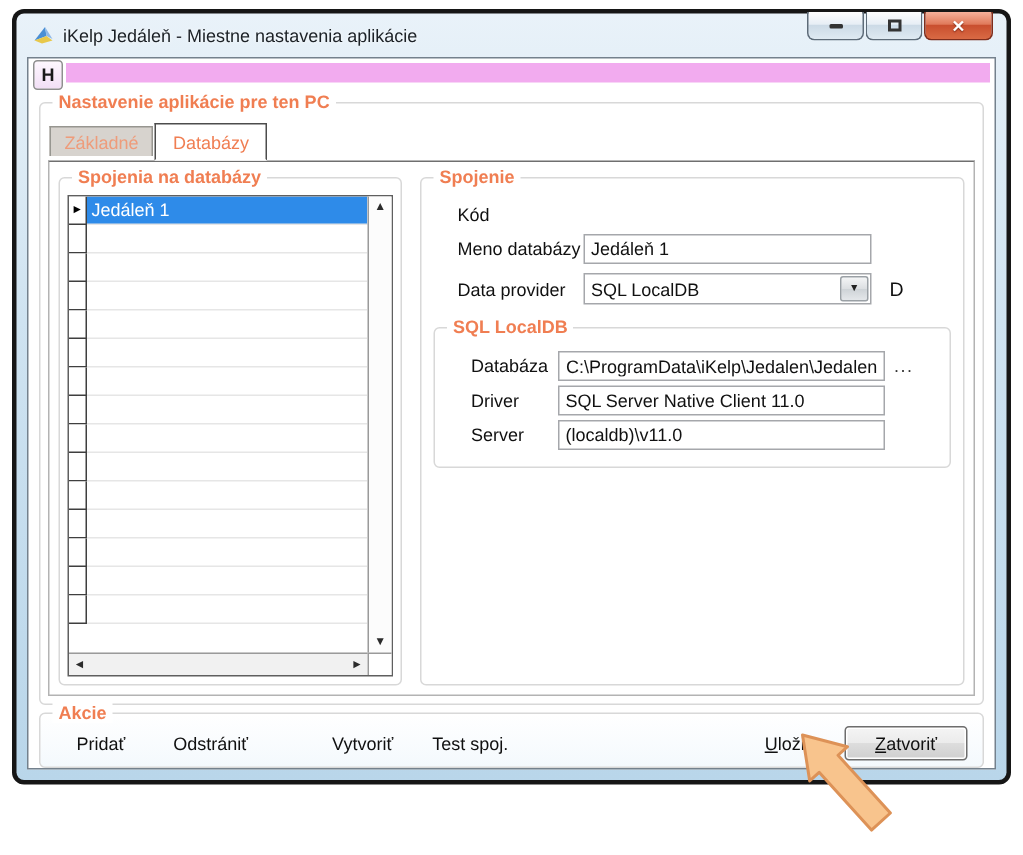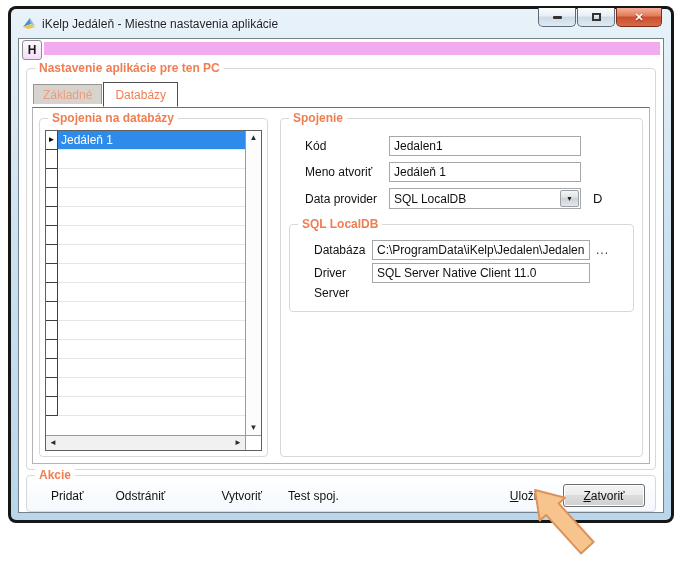--- a/index.html
+++ b/index.html
@@ -240,25 +240,24 @@
                   <div class="scroll-corner"></div>
                 </div>
               </div>
             </div>
 
             <div class="groupbox right-group">
               <span class="gb-label" style="color: rgb(240, 126, 82);">Spojenie</span>
 
               <div class="form-row">
                 <span class="form-label">Kód</span>
-                <input class="textbox tb-main" value="Jedalen1" style="">
               </div>
 
               <div class="form-row">
-                <span class="form-label">Meno atvoriť</span>
+                <span class="form-label">Meno databázy</span>
                 <input class="textbox tb-main" value="Jedáleň 1" style="">
               </div>
 
               <div class="form-row">
                 <span class="form-label">Data provider</span>
                 <div class="combo">
                   <span class="combo-text">SQL LocalDB</span>
                   <span class="combo-btn">
                     <span class="combo-arrow">▼</span>
                   </span>
@@ -275,20 +274,21 @@
                   <span class="browse">...</span>
                 </div>
 
                 <div class="form-row">
                   <span class="form-label">Driver</span>
                   <input class="textbox tb-path" value="SQL Server Native Client 11.0" style="">
                 </div>
 
                 <div class="form-row">
                   <span class="form-label">Server</span>
+                  <input class="textbox tb-path" value="(localdb)\v11.0" style="">
                 </div>
               </div>
             </div>
           </div>
         </div>
 
         <div class="groupbox actions-group">
           <span class="gb-label" style="color: rgb(240, 126, 82);">Akcie</span>
           <button class="flat-btn fb-1">Pridať</button>
           <button class="flat-btn fb-2">Odstrániť</button>

